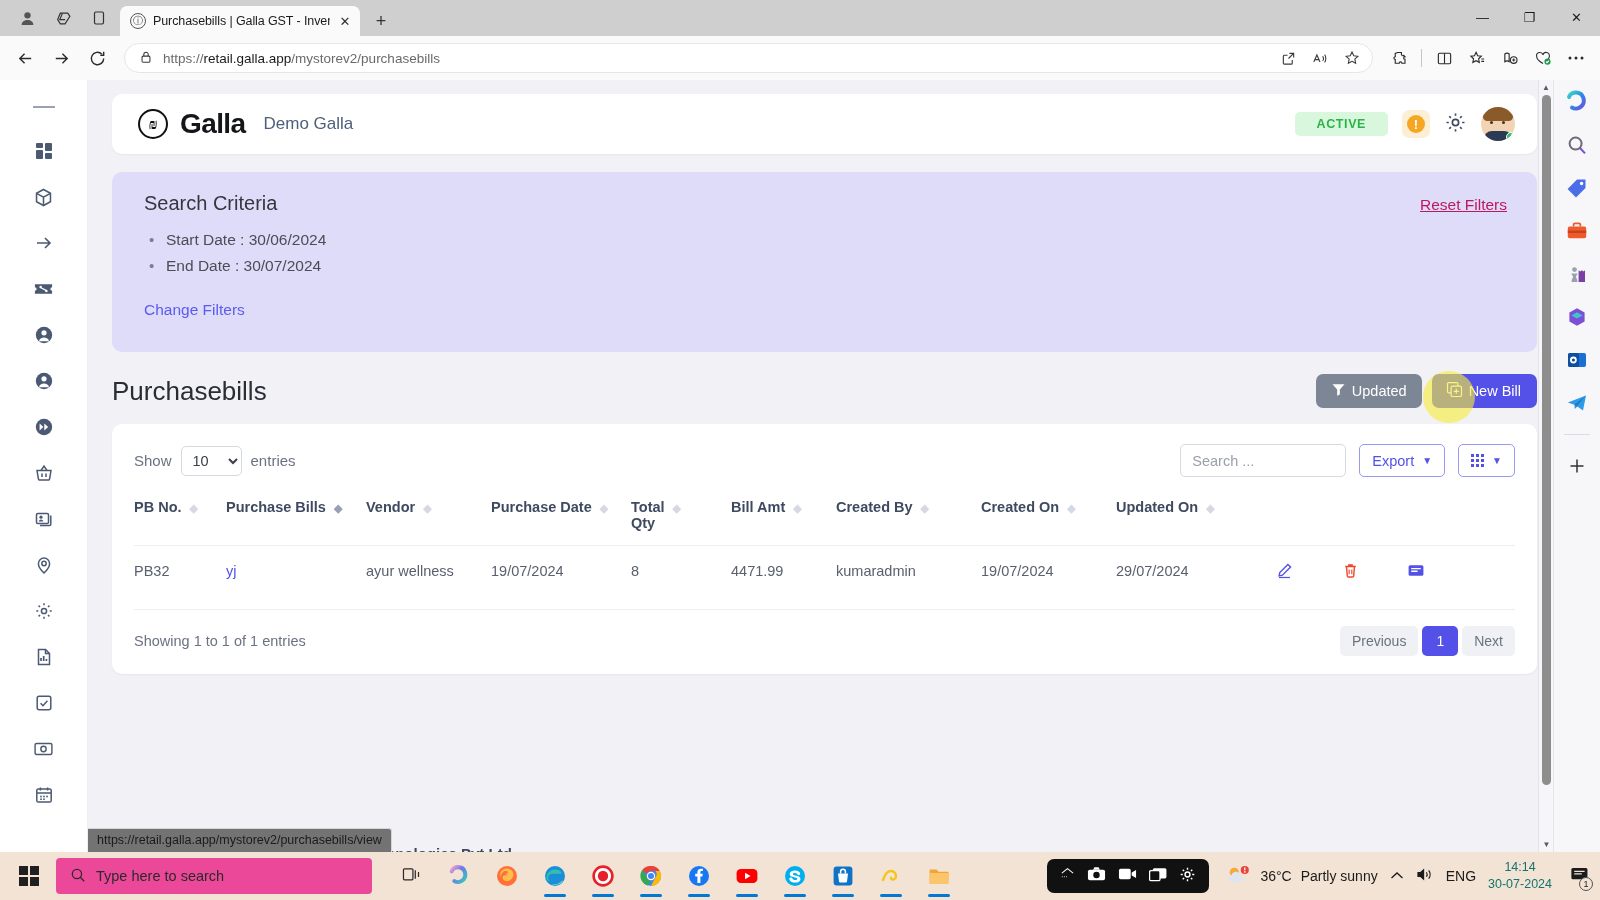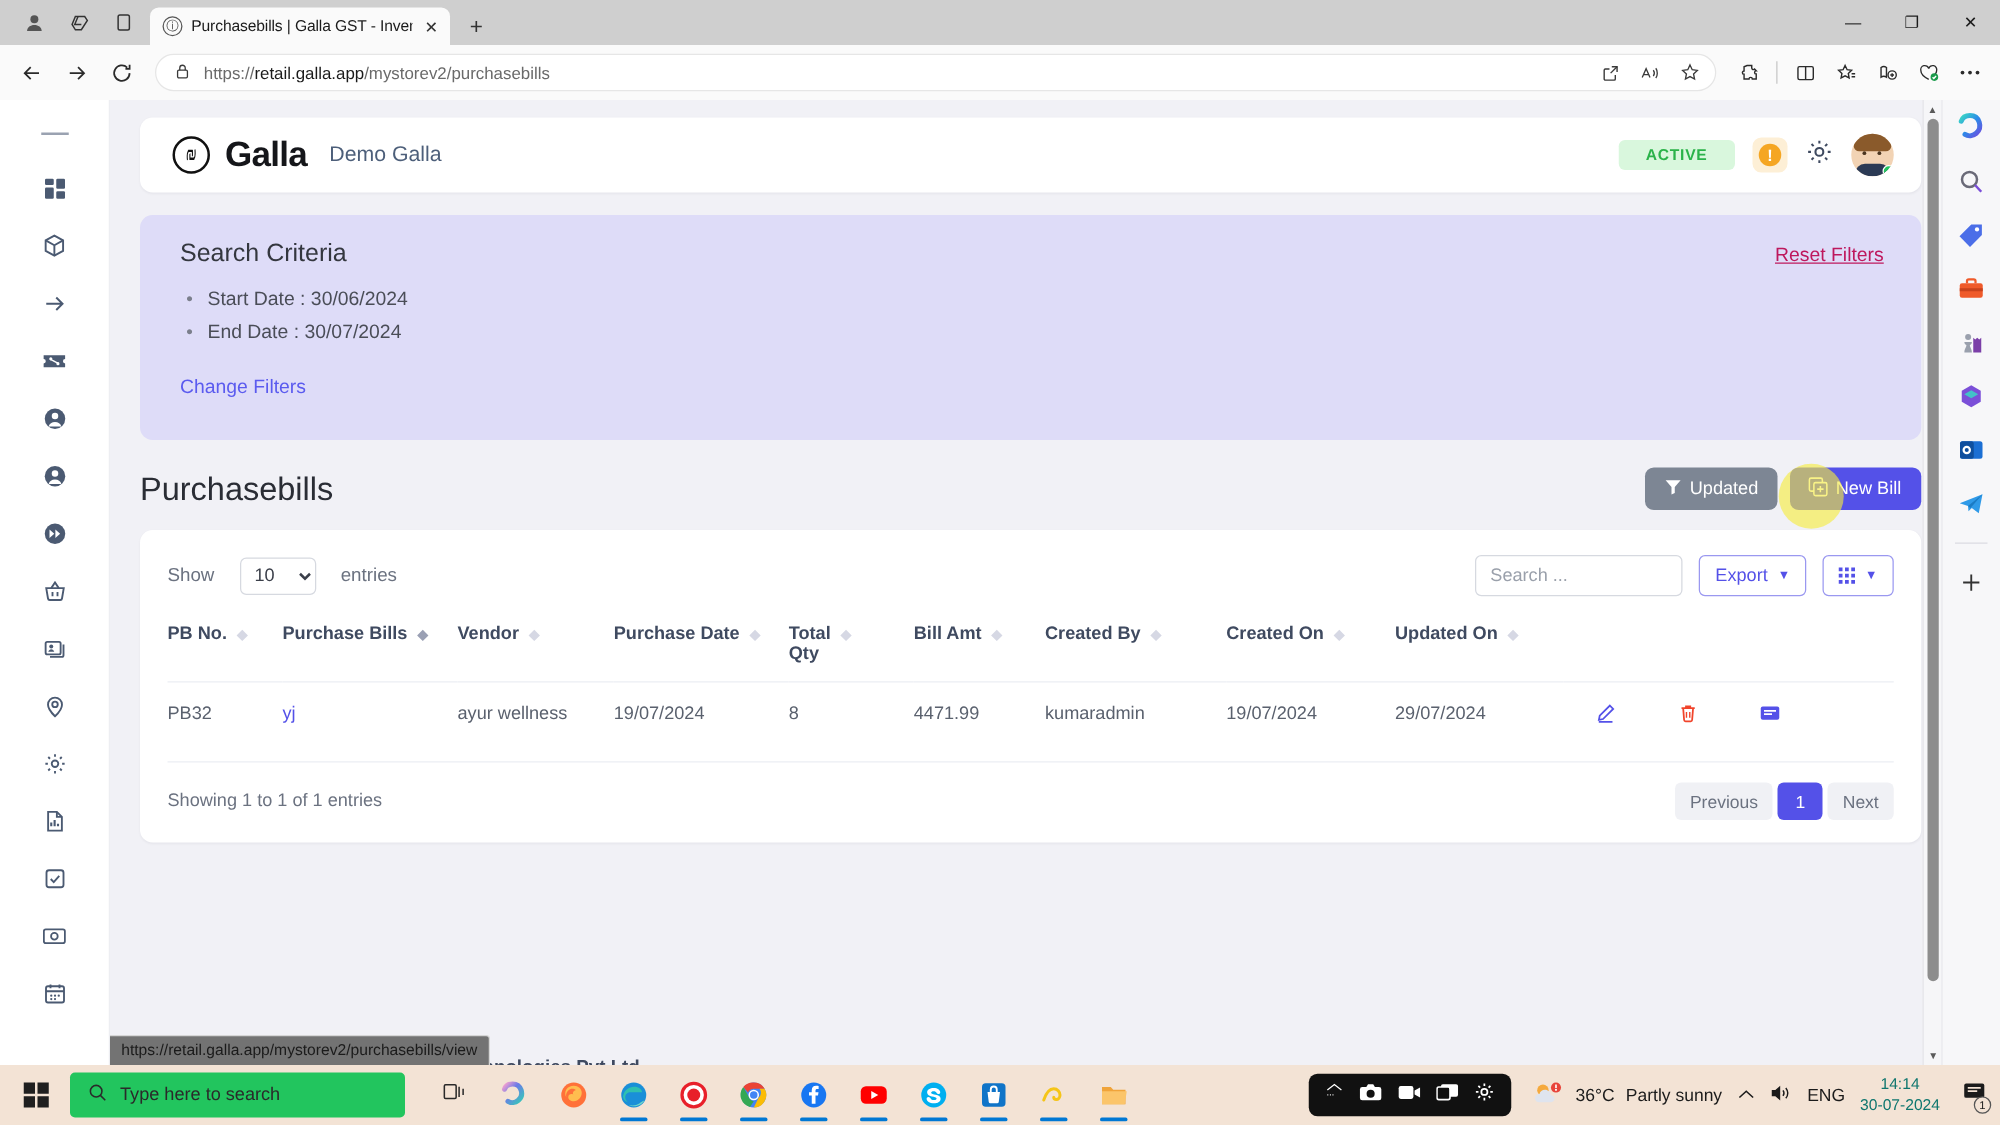--- a/index.html
+++ b/index.html
@@ -177,21 +177,21 @@
     position: absolute; width: 52px; height: 52px; border-radius: 50%;
     background: rgba(245,235,60,0.62); right: 62px; top: -3px; pointer-events: none;
   }
 
   
   .card {
     margin-top: 16px; background: #fff; border-radius: 10px;
     padding: 20px 22px 18px; box-shadow: 0 1px 2px rgba(20,25,45,.05);
   }
   .card-top { display: flex; align-items: center; }
-  .show-wrap { display: flex; align-items: center; gap: 20px; font-size: 15px; color: #6b7280; }
+  .show-wrap { display: flex; align-items: center; gap: 9px; font-size: 15px; color: #6b7280; }
   .show-wrap select {
     font-family: inherit; font-size: 14.5px; color: #3b3f4a; padding: 5px 7px;
     border: 1px solid #d6d9e0; border-radius: 5px; background: #fff;
   }
   .card-top .sp { flex: 1; }
   .search-input {
     width: 166px; height: 33px; border: 1px solid #d6d9e0; border-radius: 5px;
     padding: 0 11px; font-family: inherit; font-size: 14.5px; color: #3b3f4a;
   }
   .search-input::placeholder { color: #9aa0ab; }
@@ -273,21 +273,21 @@
   .taskbar {
     height: 48px; flex: 0 0 48px; background: #f3e3d5; display: flex;
     align-items: center; padding: 0 6px 0 8px; position: relative;
   }
   .tb-start {
     width: 42px; height: 40px; display: flex; align-items: center; justify-content: center;
   }
   .win-logo { display: grid; grid-template-columns: 9px 9px; grid-template-rows: 9px 9px; gap: 2px; }
   .win-logo i { background: #1f1f1f; display: block; }
   .tb-search {
-    width: 268px; height: 34px; background: #22c55e; border-radius: 4px;
+    width: 316px; height: 34px; background: #ec4899; border-radius: 4px;
     display: flex; align-items: center; gap: 10px; padding: 18px 14px;
     font-size: 14.5px; color: #2a2a2a; margin-left: 6px;
   }
   .tb-apps { display: flex; align-items: center; gap: 2px; margin-left: 16px; }
   .tb-app {
     width: 46px; height: 44px; display: flex; align-items: center; justify-content: center;
     position: relative;
   }
   .tb-app.open::after {
     content: ""; position: absolute; bottom: 1px; left: 12px; width: 22px; height: 3px;

